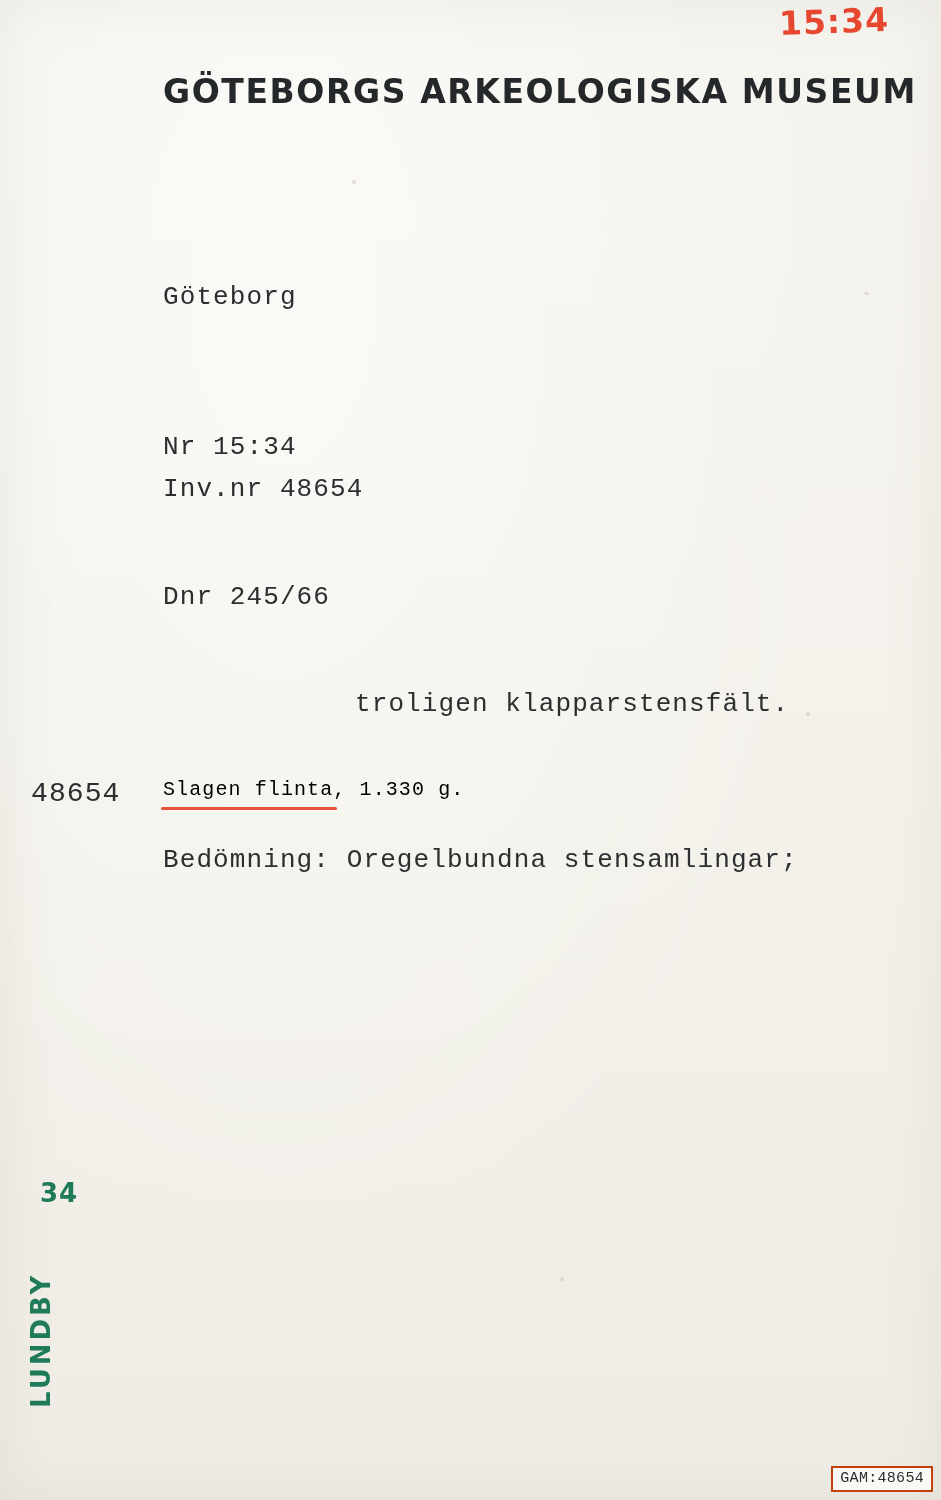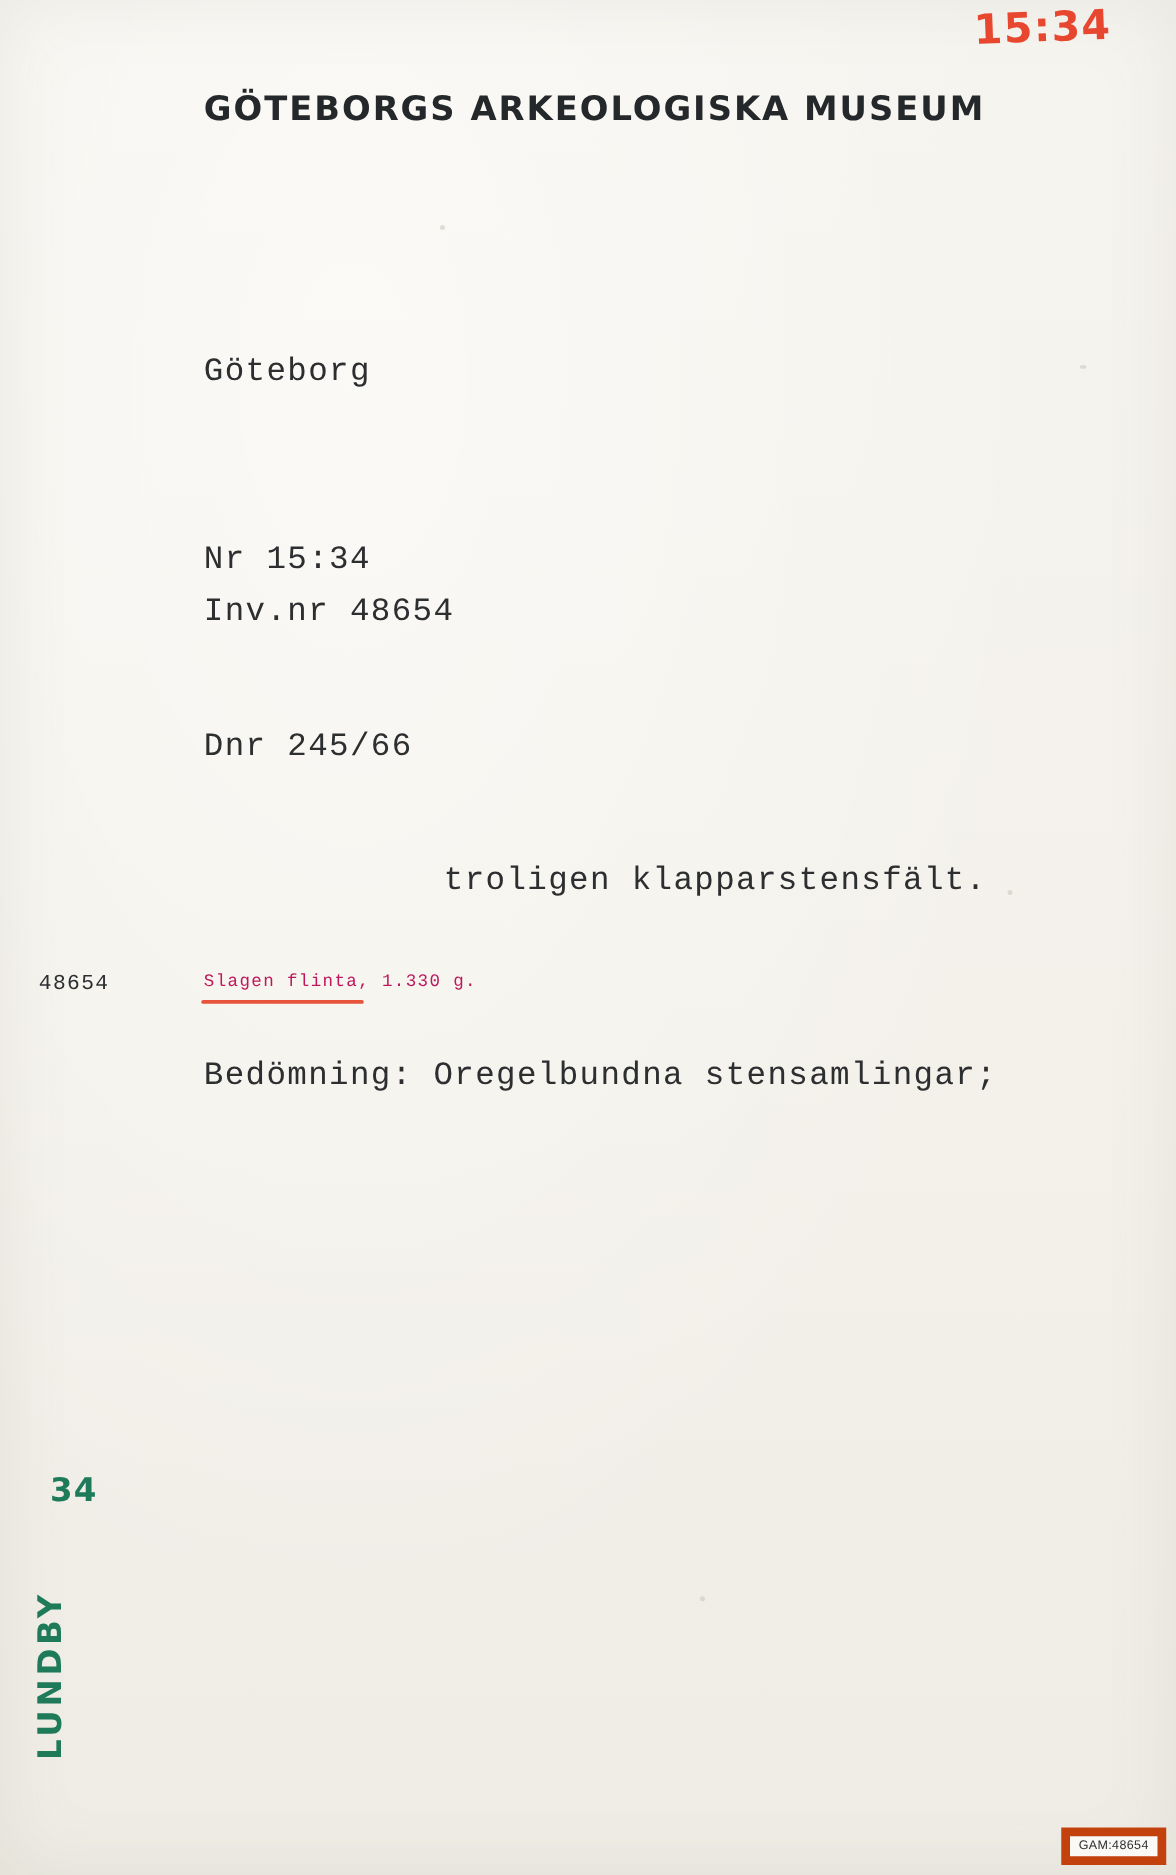--- a/index.html
+++ b/index.html
@@ -45,21 +45,21 @@
     letter-spacing: 1px;
     transform: rotate(-2.2deg);
   }
 
   
   .heading {
     position: absolute;
     left: 163px;
     top: 72px;
     font-family: "DejaVu Sans", sans-serif;
-    font-size: 27px;
+    font-size: 33px;
     font-weight: bold;
     letter-spacing: 1.6px;
     color: #25282a;
     text-align: right;
   }
 
   
   .typed {
     position: absolute;
     left: 163px;
@@ -75,32 +75,32 @@
   .block-gam   { top: 1072px; line-height: 48px; }
 
   .indent { display: inline-block; width: 192px; }
 
   
   .objnum {
     position: absolute;
     left: 31px;
     top: 778px;
     font-family: "Liberation Mono", "DejaVu Sans Mono", monospace;
-    font-size: 17px;
+    font-size: 28px;
     letter-spacing: 1.1px;
     color: #2c2e30;
   }
   .objline {
     position: absolute;
     left: 163px;
     top: 778px;
     font-family: "Liberation Mono", "DejaVu Sans Mono", monospace;
-    font-size: 14px;
+    font-size: 20px;
     letter-spacing: 1.1px;
-    color: #be185d;
+    color: #000000;
     white-space: pre;
   }
   .uline {
     position: relative;
     display: inline-block;
   }
   .uline::after {
     content: "";
     position: absolute;
     left: -2px;
@@ -138,25 +138,25 @@
     top: 0;
     font-size: 26px;
     letter-spacing: 1px;
   }
 
   
   .acc {
     position: absolute;
     right: 8px;
     bottom: 8px;
-    border: 7px solid #c2410c;
+    border: 2px solid #c2410c;
     background: #faf9f6;
     color: #2b2d2f;
-    font-family: Liberation Sans, sans-serif;
-    font-size: 10px;
+    font-family: Liberation Mono, monospace;
+    font-size: 15px;
     padding: 2px 7px 3px 7px;
     letter-spacing: 0.3px;
   }
 
   
   .speck { position: absolute; background: #c9c5b8; border-radius: 50%; opacity: .55; }
 </style>
 </head>
 <body>
 

